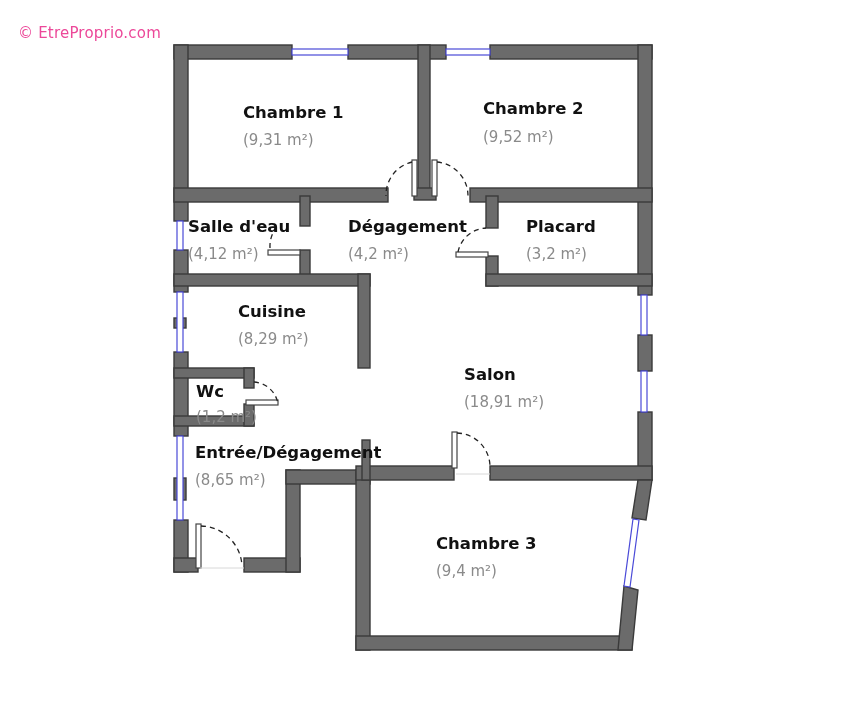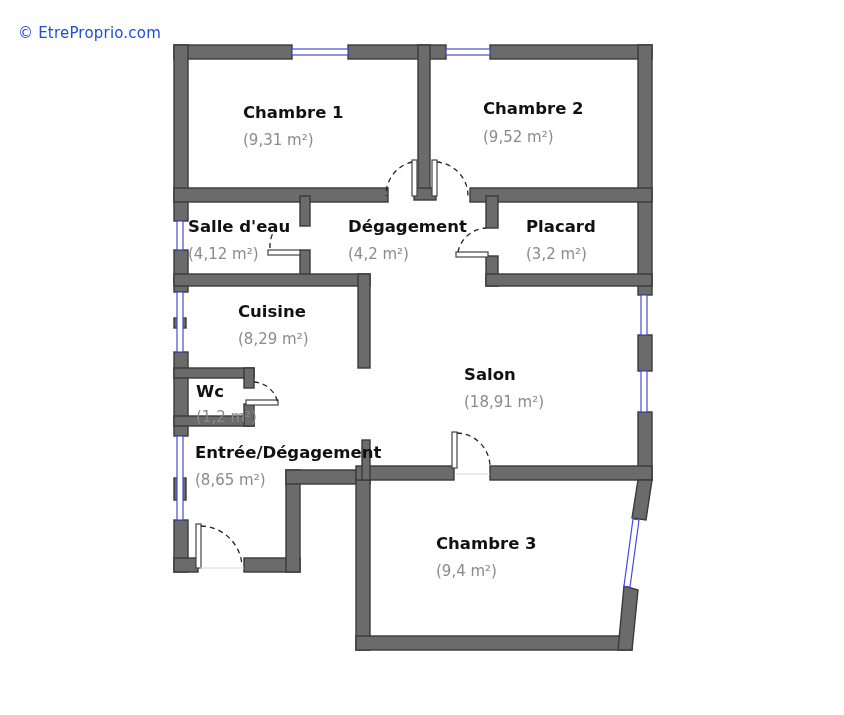--- a/index.html
+++ b/index.html
@@ -1,17 +1,17 @@
 <!DOCTYPE html>
 <html><head>
 <meta charset="utf-8">
 <style>
   html, body { margin: 0; padding: 0; background: #ffffff; }
   body { width: 844px; height: 715px; position: relative; overflow: hidden; font-family: "DejaVu Sans", sans-serif; }
-  .watermark { position: absolute; left: 18px; top: 24px; font-size: 15px; color: #1d4ed8; letter-spacing: 0.2px; font-family: "DejaVu Sans", sans-serif; }
+  .watermark { position: absolute; left: 18px; top: 24px; font-size: 15px; color: #ec4899; letter-spacing: 0.2px; font-family: "DejaVu Sans", sans-serif; }
   svg { position: absolute; left: 0; top: 0; }
   .wall { fill: #6b6b6b; stroke: #3a3a3a; stroke-width: 1.4; }
   .win { fill: #ffffff; stroke: #4a4ad8; stroke-width: 1.2; }
   .doorleaf { fill: #ffffff; stroke: #444; stroke-width: 1.2; }
   .swing { fill: none; stroke: #222; stroke-width: 1.3; stroke-dasharray: 5 4; }
   .sill { fill: none; stroke: #d8d8d8; stroke-width: 1; }
   .rname { font-family: "DejaVu Sans", sans-serif; font-weight: bold; font-size: 16.5px; fill: #111; }
   .rarea { font-family: "DejaVu Sans", sans-serif; font-size: 15px; fill: #8a8a8a; }
 </style>
 </head>

